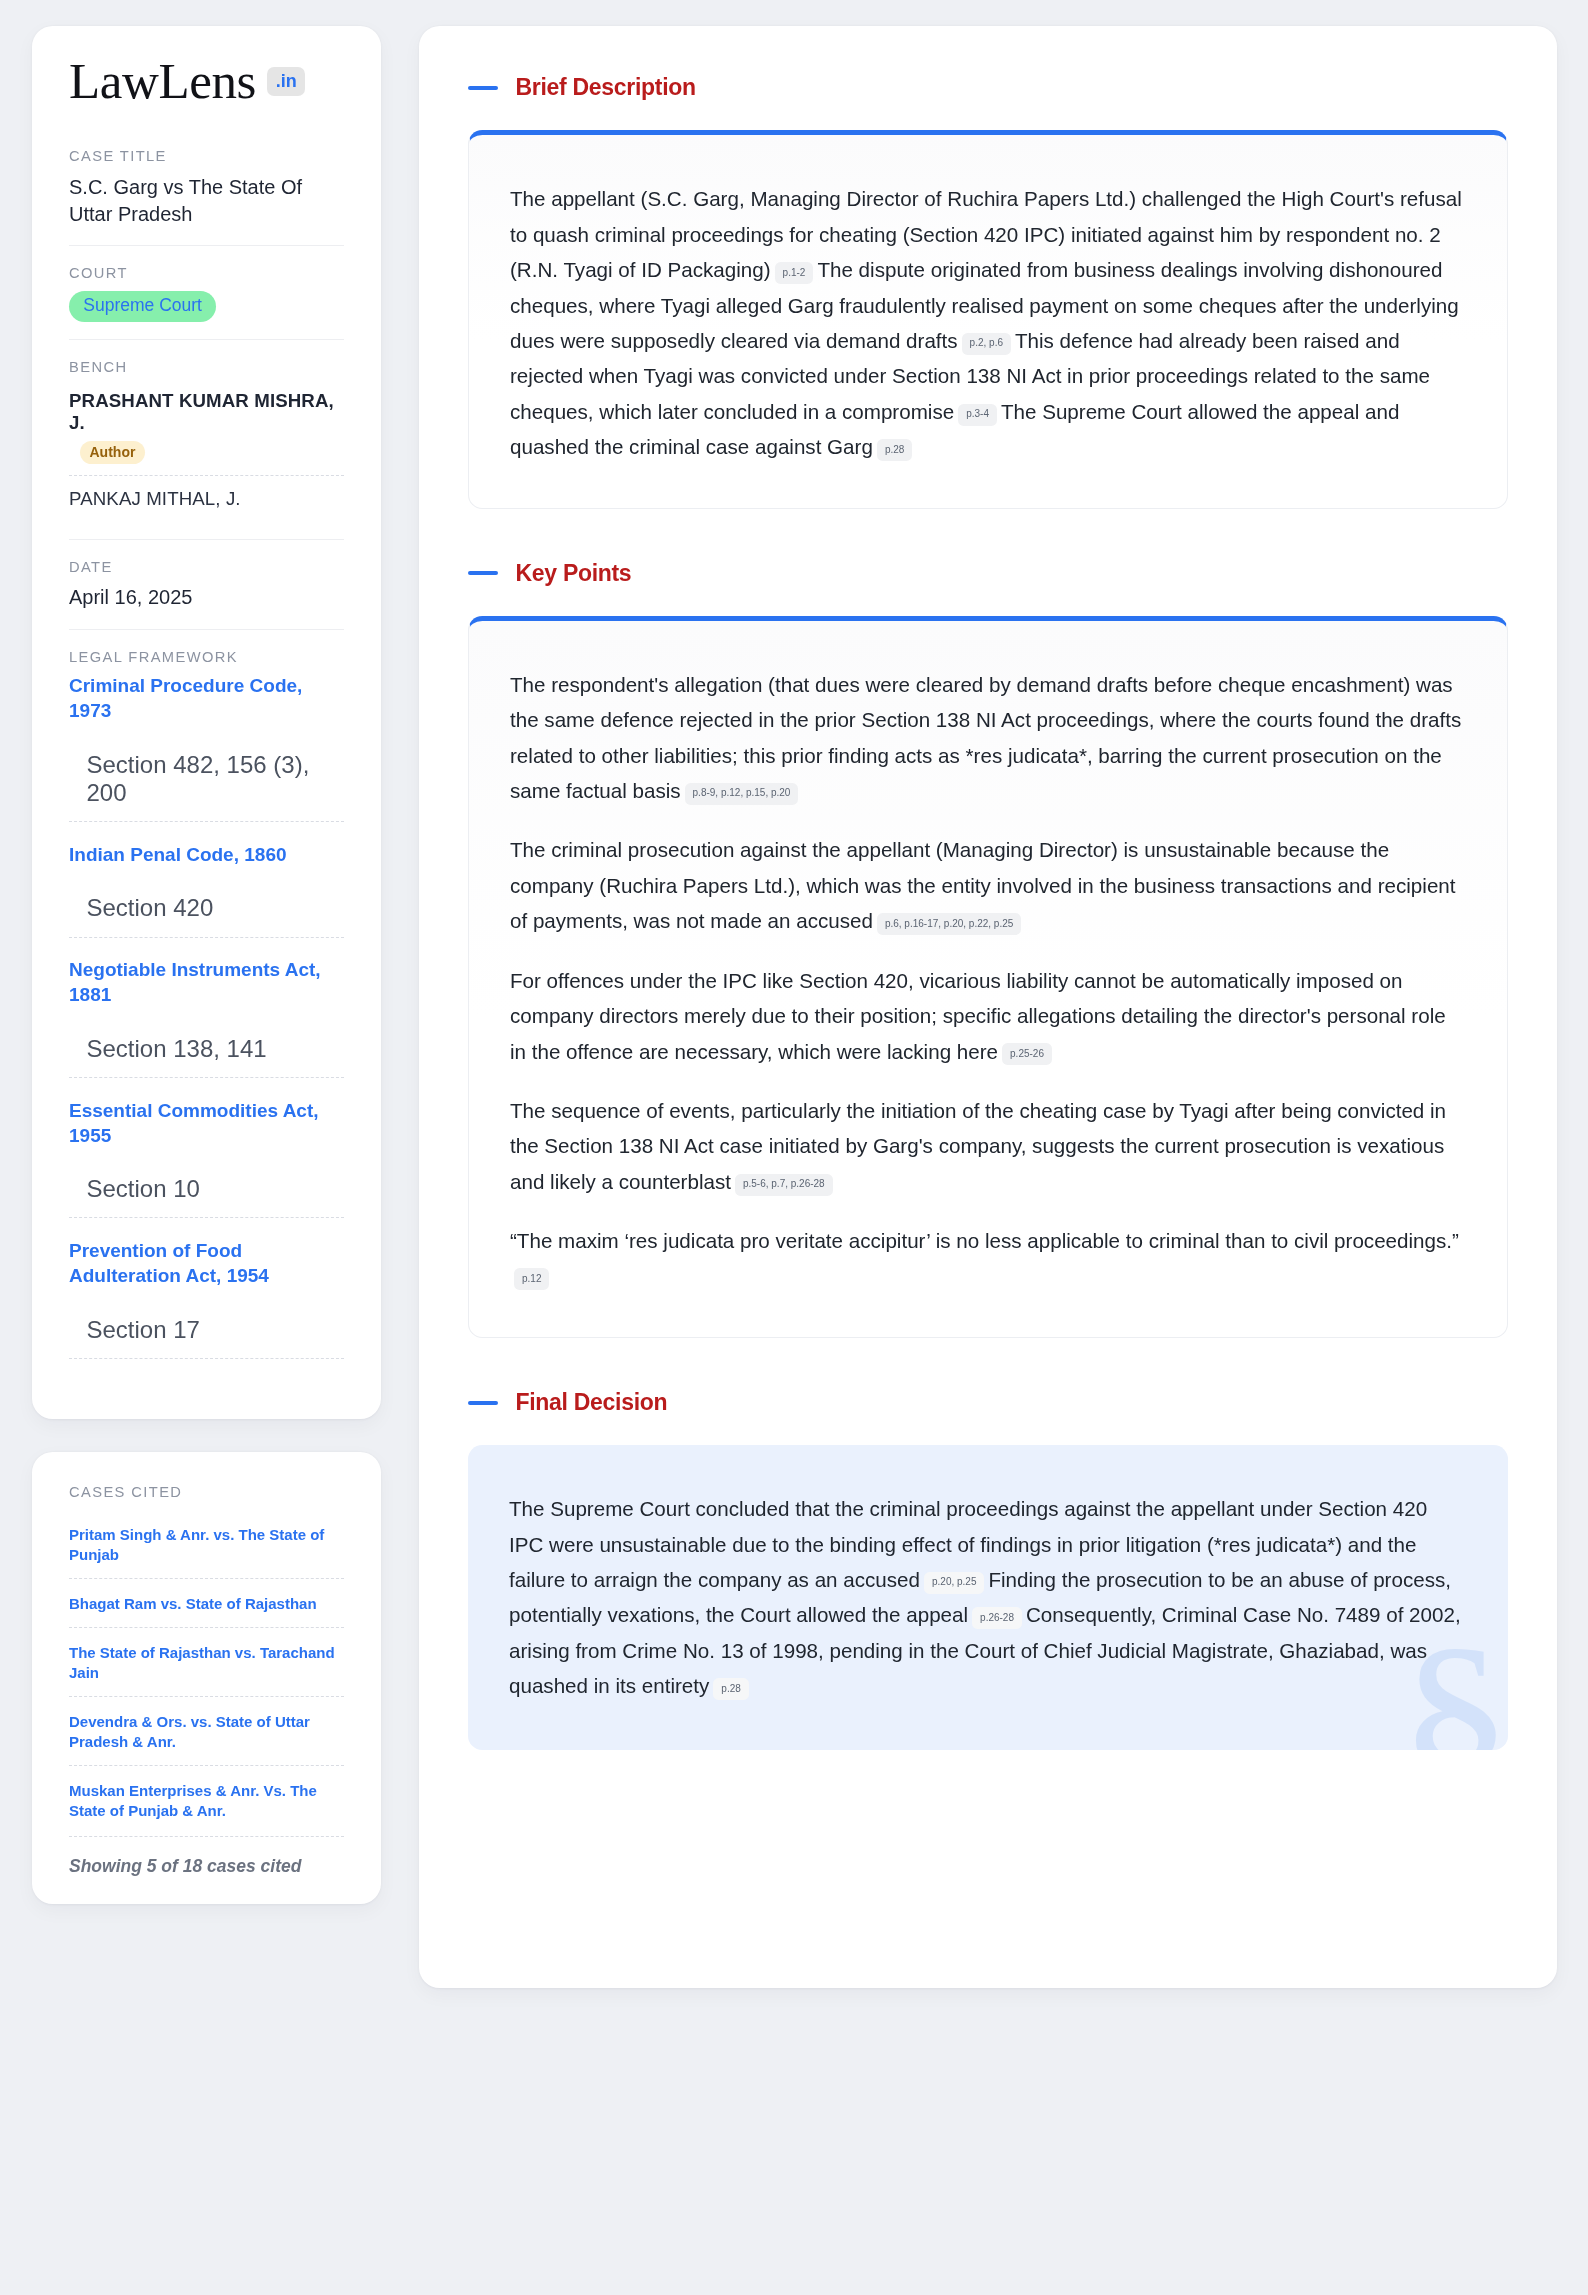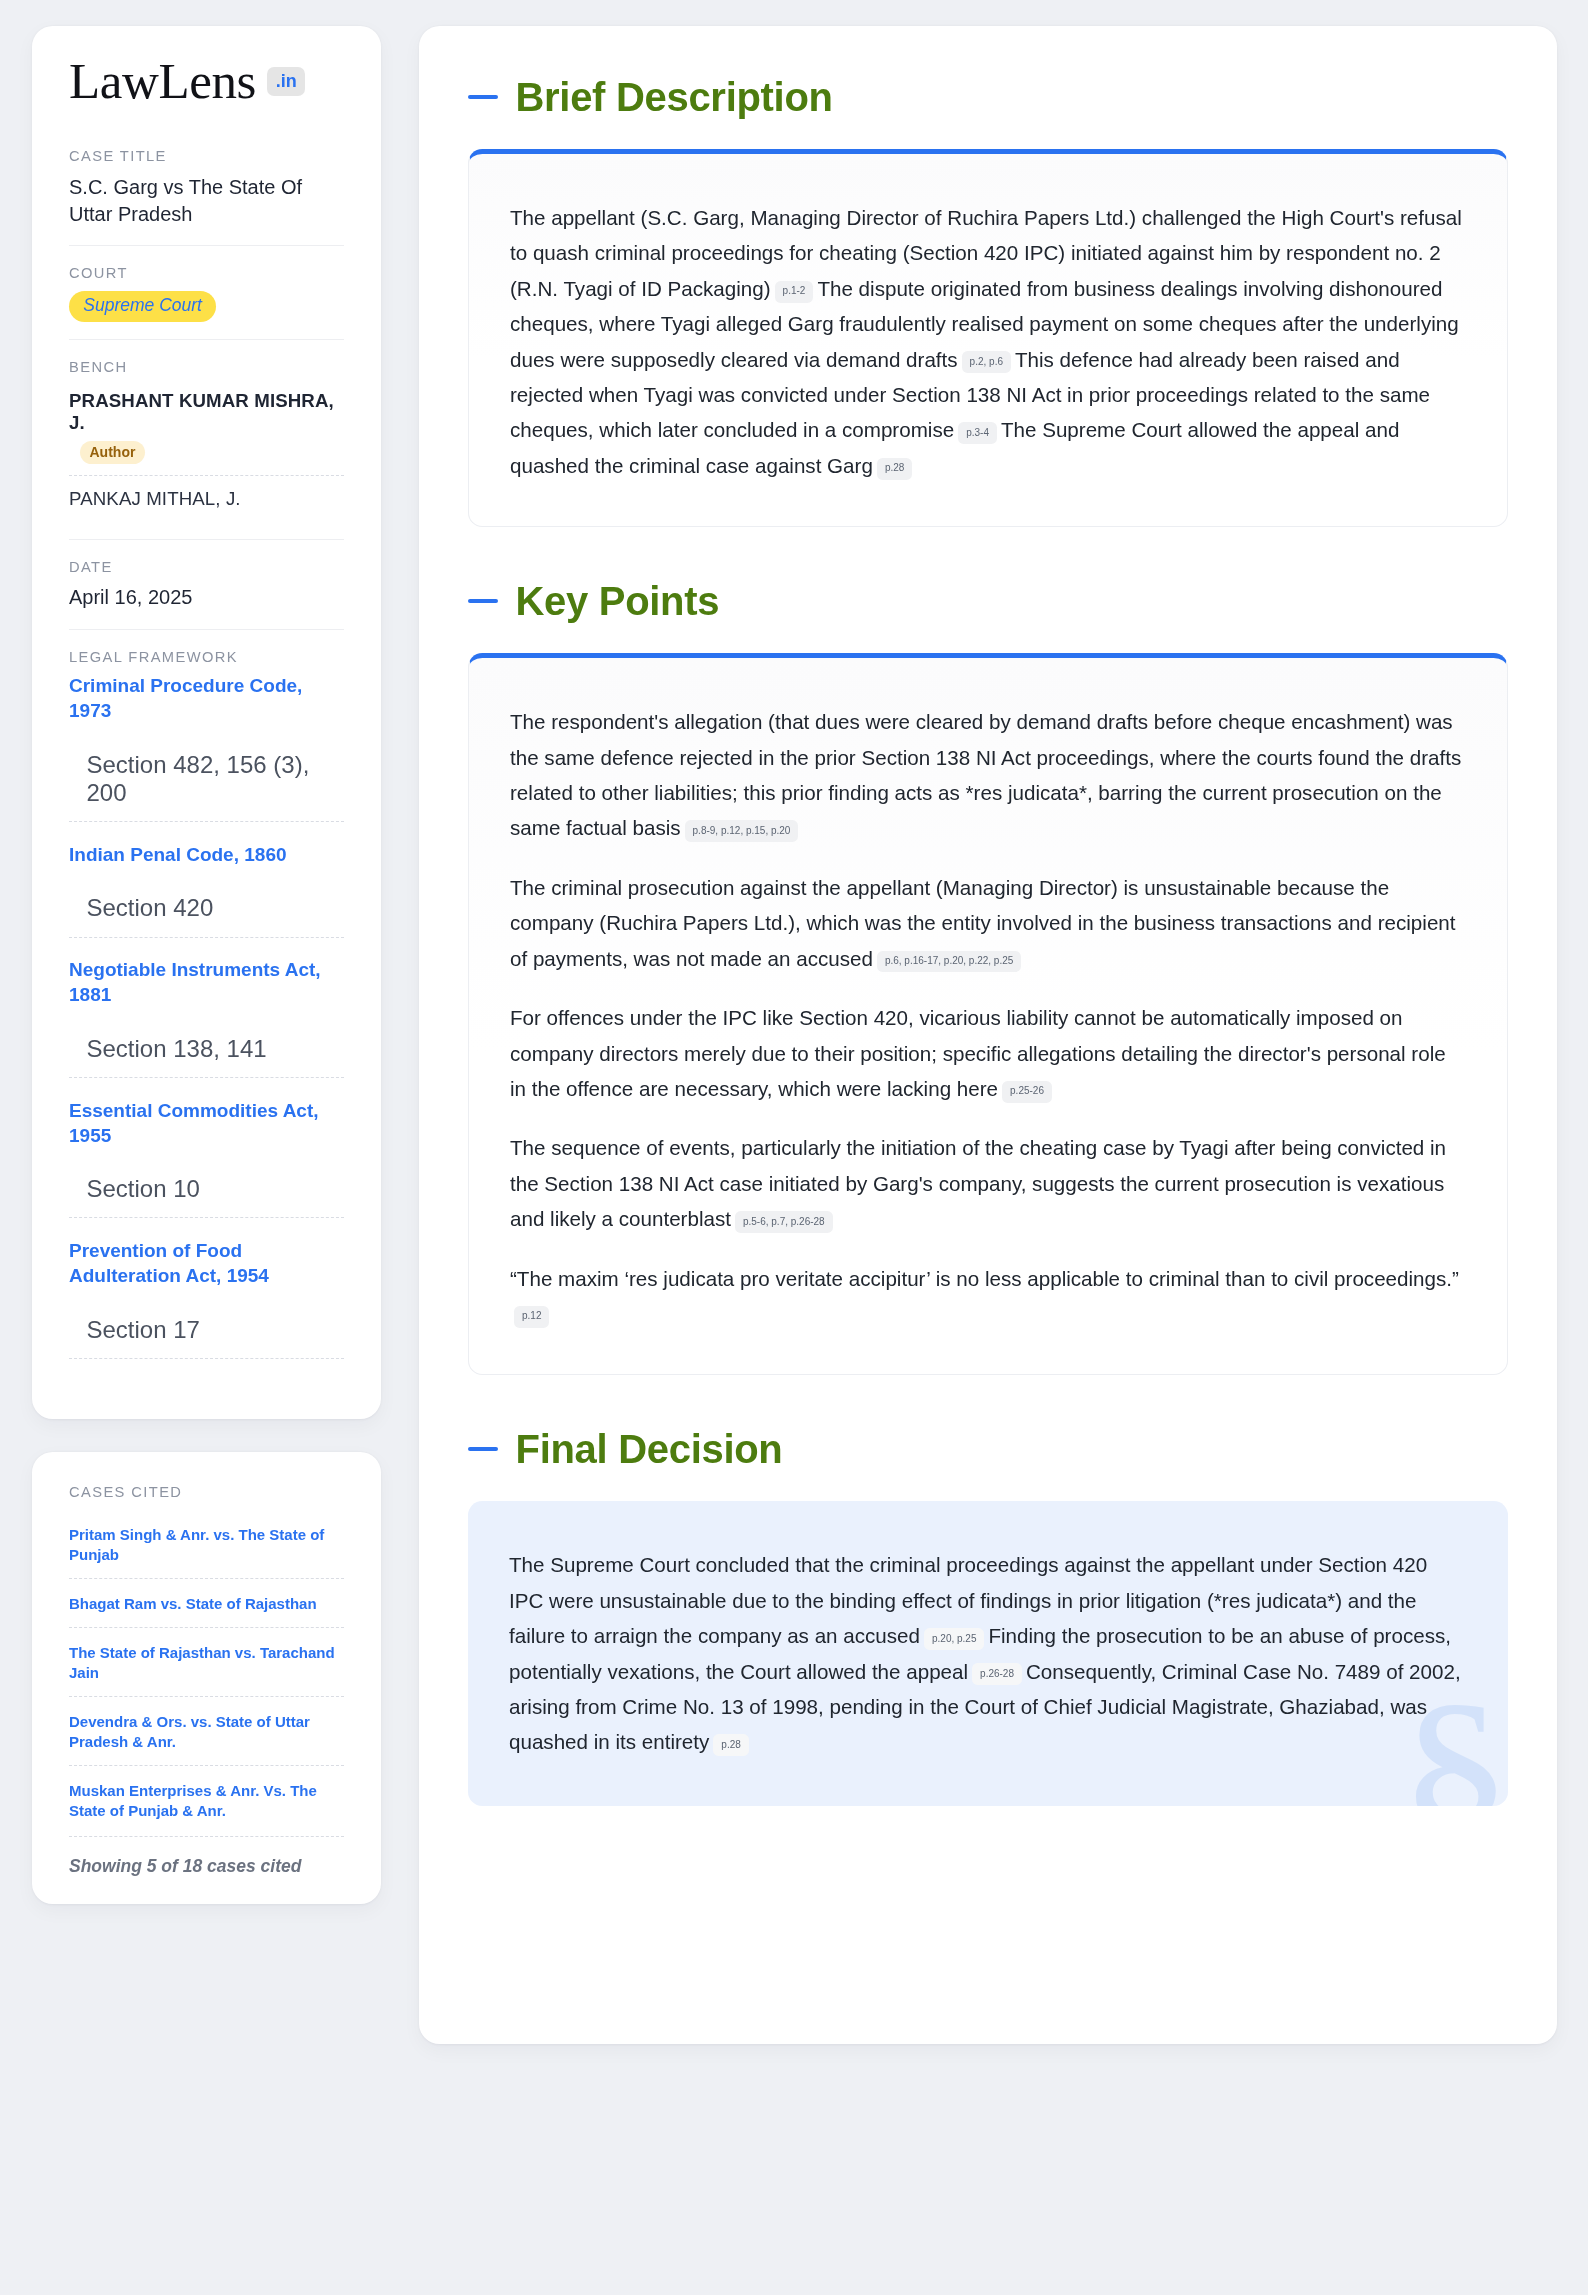--- a/index.html
+++ b/index.html
@@ -78,27 +78,26 @@
     margin-bottom: 9.5px;
   }
   .field-value {
     font-size: 20px;
     line-height: 1.36;
     color: #1f2533;
   }
 
   .pill-court {
     display: inline-block;
-    background: #fde047;
+    background: #86efac;
     color: #2a72f0;
     font-size: 17.5px;
     padding: 6.4px 14.3px 7.1px 14.3px;
     border-radius: 793px;
     line-height: 1;
-    font-style: italic;
   }
 
   .judge { padding: 4.8px 0 11px 0; }
   .judge + .judge {
     border-top: 0.8px dashed #d9dce3;
     padding-top: 12.7px;
   }
   .judge-name {
     font-size: 18.7px;
     color: #2b3241;
@@ -174,24 +173,24 @@
     margin-bottom: 30px;
   }
   .head-dash {
     width: 30px;
     height: 4px;
     border-radius: 2.4px;
     background: #2a72f0;
     flex: 0 0 30px;
   }
   .section-title {
-    font-size: 40px;
+    font-size: 23px;
     font-weight: bold;
     letter-spacing: -0.3px;
-    color: #4d7c0f;
+    color: #b91c1c;
     line-height: 1.1;
   }
 
   .panel {
     border: 0.8px solid #eceef2;
     border-radius: 14.3px;
     background: linear-gradient(180deg,#fbfbfc 0%, #ffffff 55%);
     border-top: 5.6px solid #2a72f0;
     padding: 46px 41px 43px 41px;
   }

